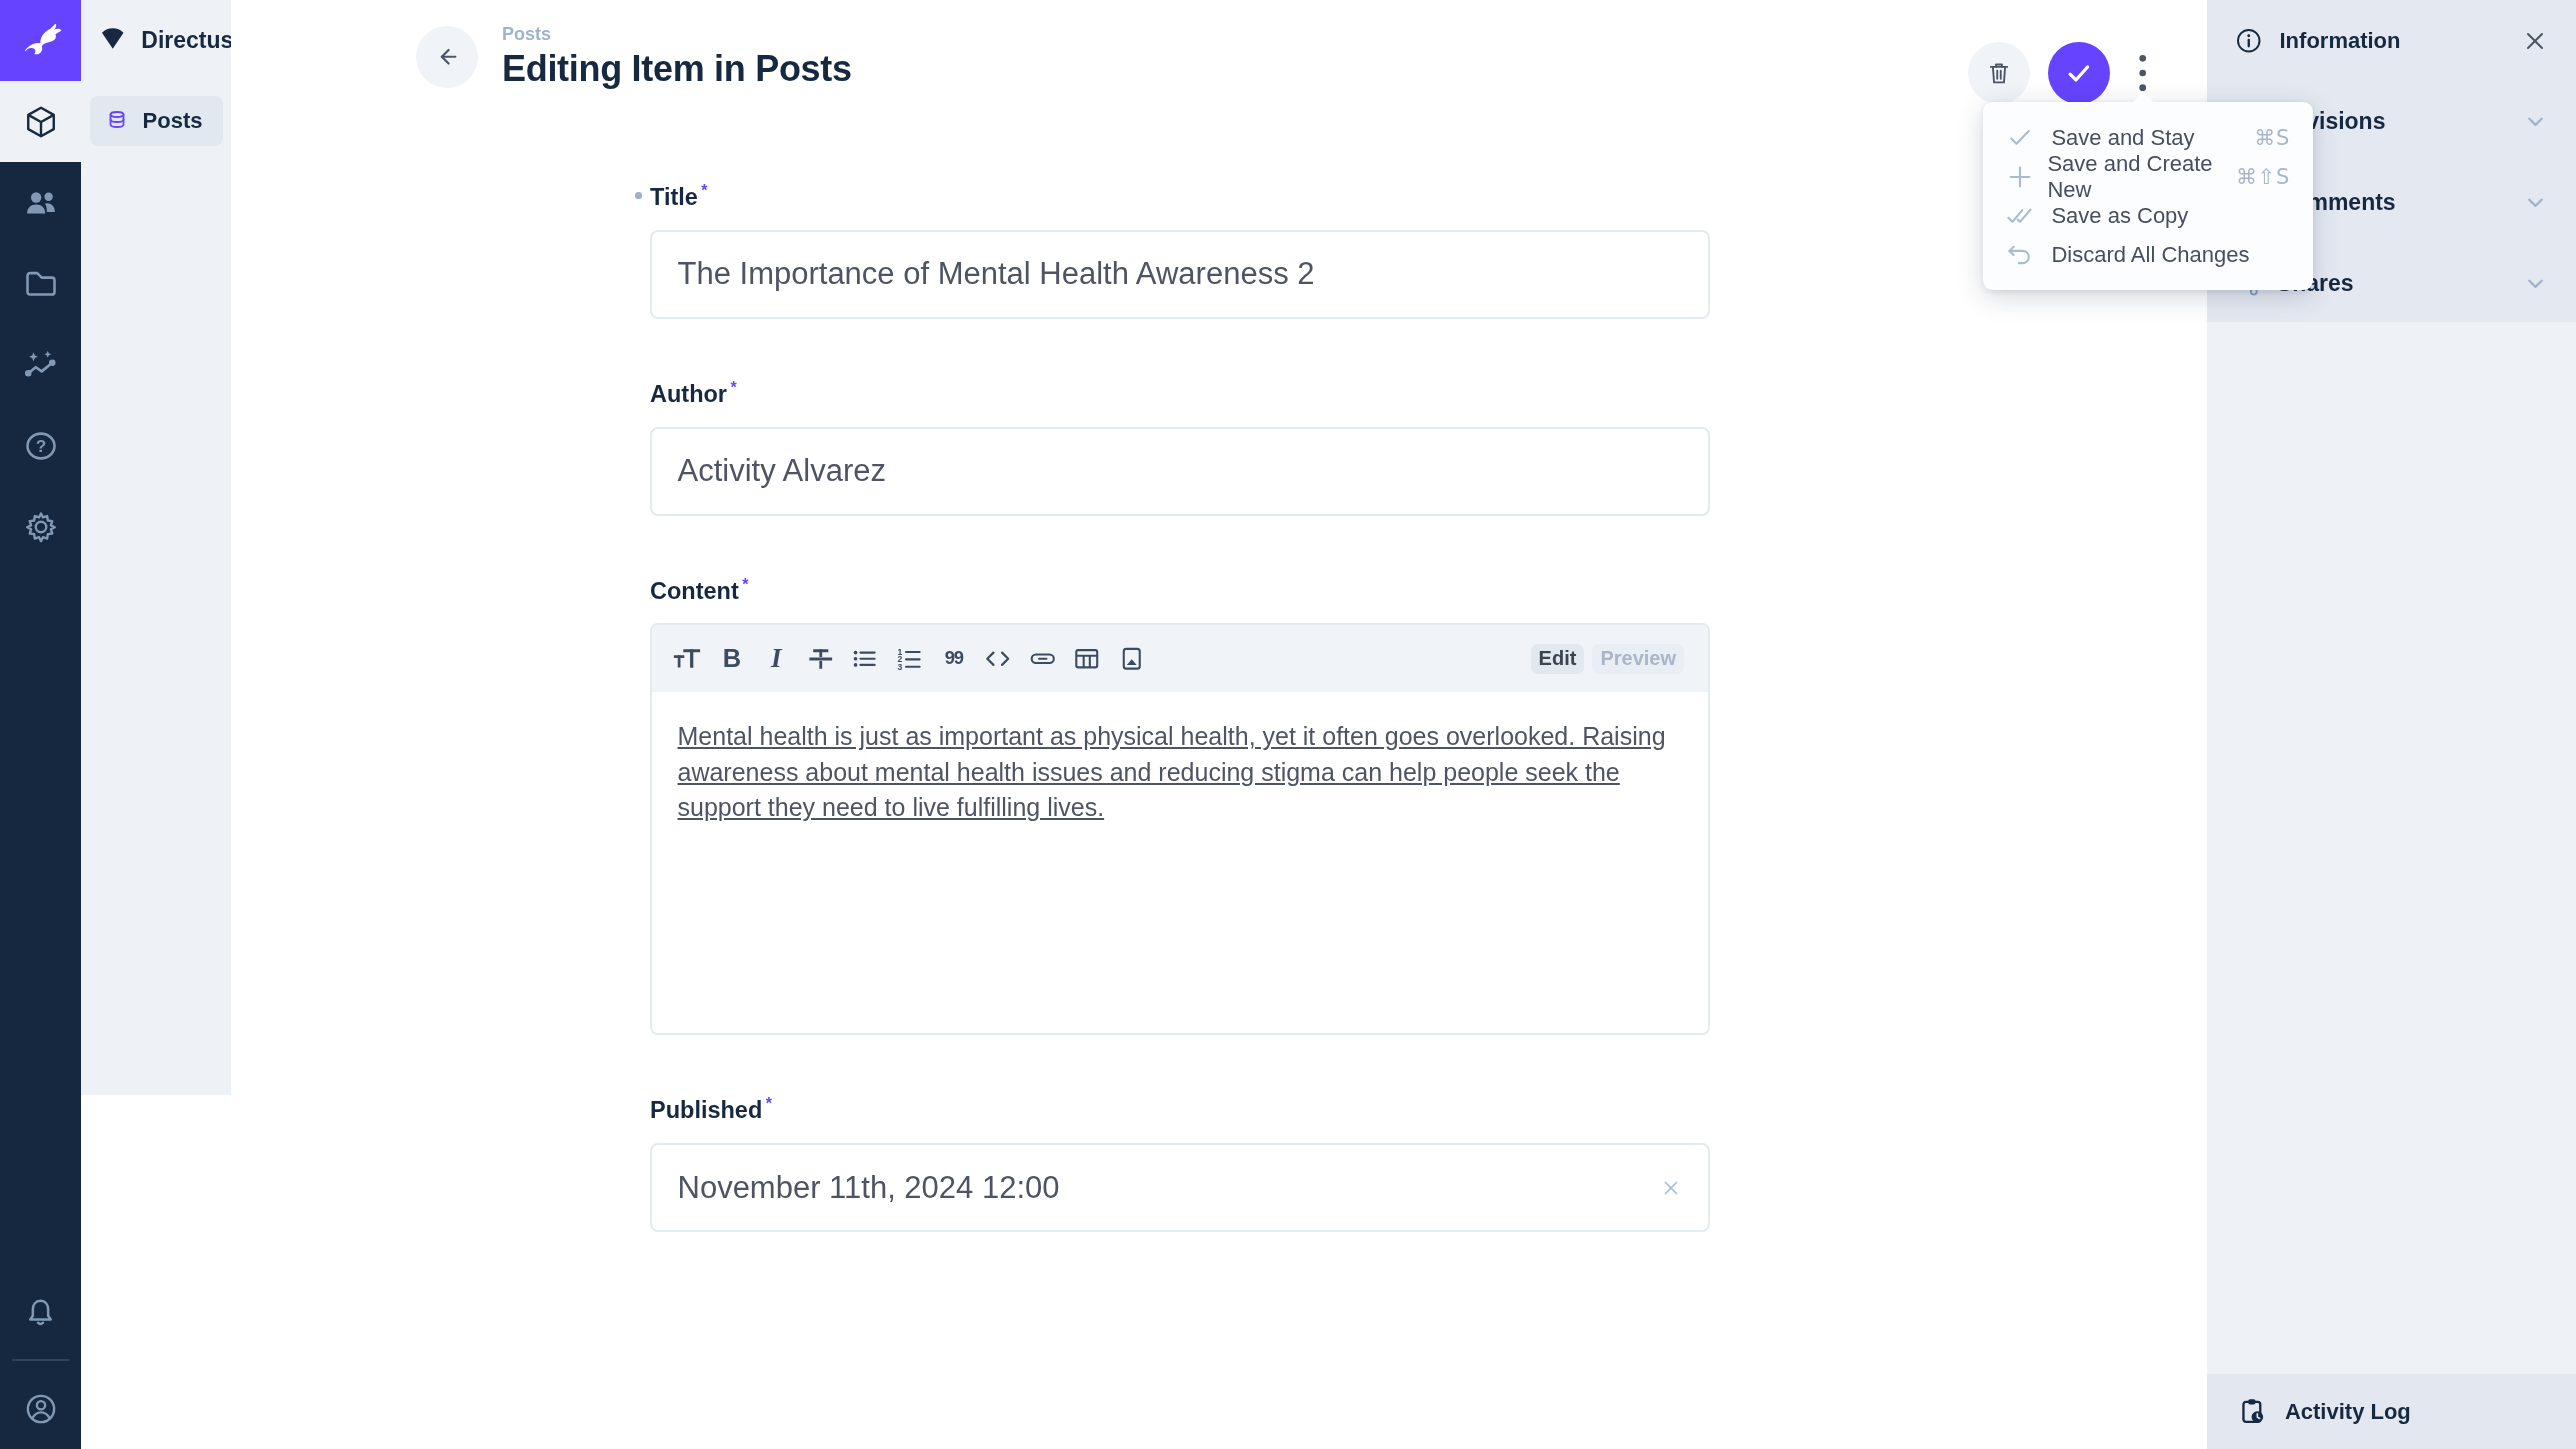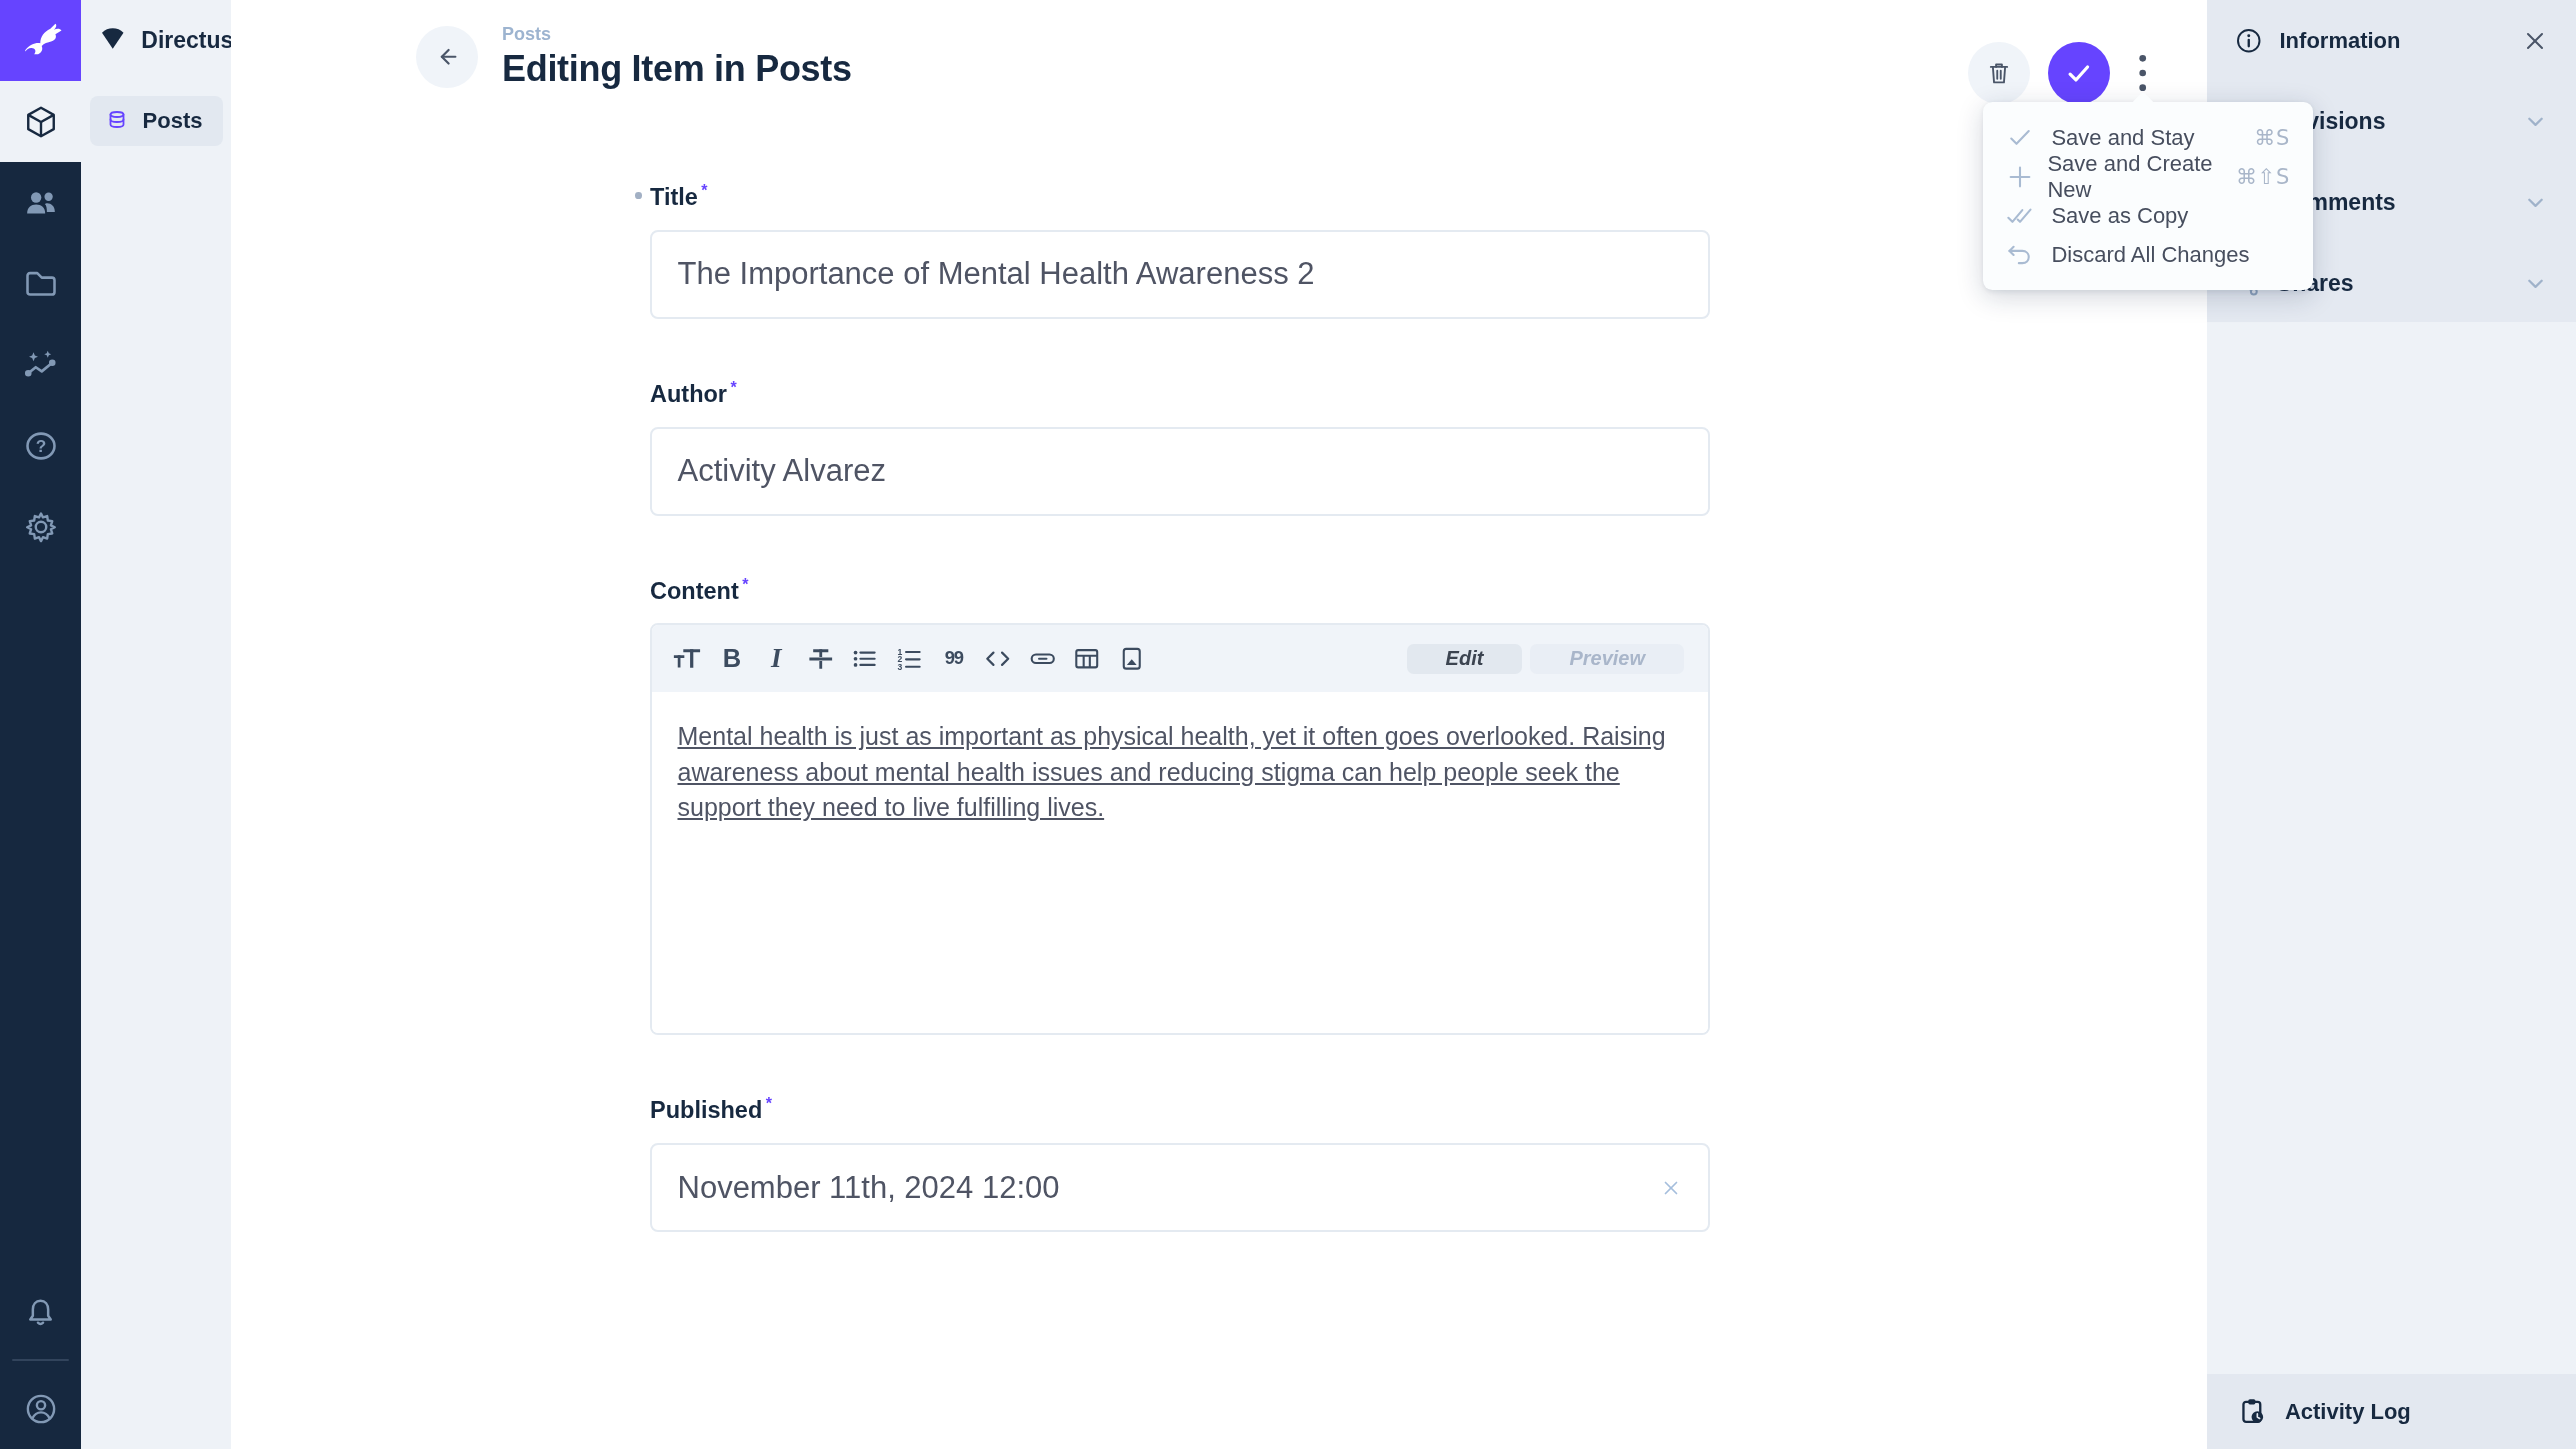--- a/index.html
+++ b/index.html
@@ -9,21 +9,21 @@
 
   
   .module-bar { position: absolute; left: 0; top: 0; width: 81px; height: 1449px; background: #16283f; }
   .logo-btn { width: 81px; height: 81px; background: #6644ff; display: flex; align-items: center; justify-content: center; cursor: pointer; }
   .module-btn { width: 81px; height: 81px; display: flex; align-items: center; justify-content: center; color: #8299b5; cursor: pointer; }
   .module-btn.active { background: #eef2f7; color: #172940; }
   .mb-bottom { position: absolute; bottom: 0; left: 0; width: 81px; }
   .mb-divider { height: 2px; background: #32445c; margin: 6.7px 12px; border-radius: 1.3px; }
 
   
-  .nav { position: absolute; left: 81px; top: 0; width: 151px; height: 1449px; background: #eef2f7; }
+  .nav { position: absolute; left: 81px; top: 0; width: 151px; height: 1095px; background: #eef2f7; }
   .nav-header { height: 81px; display: flex; align-items: center; padding: 0 17.4px; gap: 13.4px; color: #172940; cursor: pointer; }
   .nav-project { font-size: 23px; font-weight: 700; color: #172940; }
   .nav-item { margin: 15.4px 9.4px 0; height: 50px; background: #e2e8f0; border-radius: 8px; display: flex; align-items: center; padding: 0 14.8px; gap: 13.4px; cursor: pointer; }
   .nav-item-label { font-size: 22px; font-weight: 600; color: #172940; }
 
   
   .main { position: absolute; left: 231px; top: 0; width: 1976px; height: 1449px; background: #ffffff; }
   .page-header { position: absolute; top: 24px; left: 185px; display: flex; align-items: center; gap: 24px; }
   .back-btn { width: 62px; height: 62px; border-radius: 50%; background: #f0f4f9; display: flex; align-items: center; justify-content: center; color: #4a5568; cursor: pointer; }
   .breadcrumb { font-size: 18px; font-weight: 600; color: #9db4d0; }
@@ -42,21 +42,21 @@
   .edit-dot { position: absolute; left: -14.8px; top: 10px; width: 6.7px; height: 6.7px; border-radius: 50%; background: #a2b0c4; }
   .f-input { margin-top: 19px; height: 89px; border: 2px solid #e4eaf1; border-radius: 8px; background: #fff; display: flex; align-items: center; justify-content: space-between; padding: 0 25.5px; font-size: 31px; color: #4f5464; cursor: text; }
   .clear-btn { color: #a5bedd; cursor: pointer; }
 
   .editor { margin-top: 19px; border: 2px solid #e4eaf1; border-radius: 8px; overflow: hidden; }
   .editor-toolbar { height: 67px; background: #f0f4f9; display: flex; align-items: center; padding: 0 16px; gap: 5.4px; }
   .tbtn { width: 39px; height: 39px; display: flex; align-items: center; justify-content: center; color: #3c4b5f; cursor: pointer; border-radius: 5.4px; }
   .glyph-b { font-size: 25.5px; font-weight: 800; color: #3c4b5f; }
   .glyph-i { font-family: "Liberation Serif", serif; font-style: italic; font-weight: 700; font-size: 27px; color: #3c4b5f; }
   .tab-group { margin-left: auto; display: flex; gap: 8px; margin-right: 8px; }
-  .tab { height: 30px; padding: 0 39px; border-radius: 6.7px; font-size: 20px; font-weight: 700; display: flex; align-items: center; cursor: pointer; font-style: italic; }
+  .tab { height: 30px; padding: 0 8px; border-radius: 6.7px; font-size: 20px; font-weight: 700; display: flex; align-items: center; cursor: pointer; }
   .tab.active { background: #e2e8ef; color: #3c4450; }
   .tab.inactive { background: #e9eef5; color: #a9b6ca; }
   .editor-body { height: 341px; padding: 27px 25.5px; background: #fff; cursor: text; }
   .editor-text { font-size: 25px; line-height: 1.42; color: #4f5464; max-width: 1006px; text-decoration: underline; }
 
   
   .dropdown { position: absolute; left: 1983px; top: 102px; width: 330px; background: #fbfdfe; border-radius: 9.4px; box-shadow: 0 6.7px 27px rgba(16,36,64,0.18), 0 1.3px 5.4px rgba(16,36,64,0.08); padding: 16px 0; z-index: 60; }
   .dropdown::before { content: ""; position: absolute; top: -6.7px; left: 152px; width: 16px; height: 16px; background: #fbfdfe; transform: rotate(45deg); border-radius: 2.7px; }
   .menu-item { height: 39px; display: flex; align-items: center; padding: 0 23px; cursor: pointer; }
   .mi-icon { width: 32px; color: #a9bbd2; display: flex; align-items: center; }

